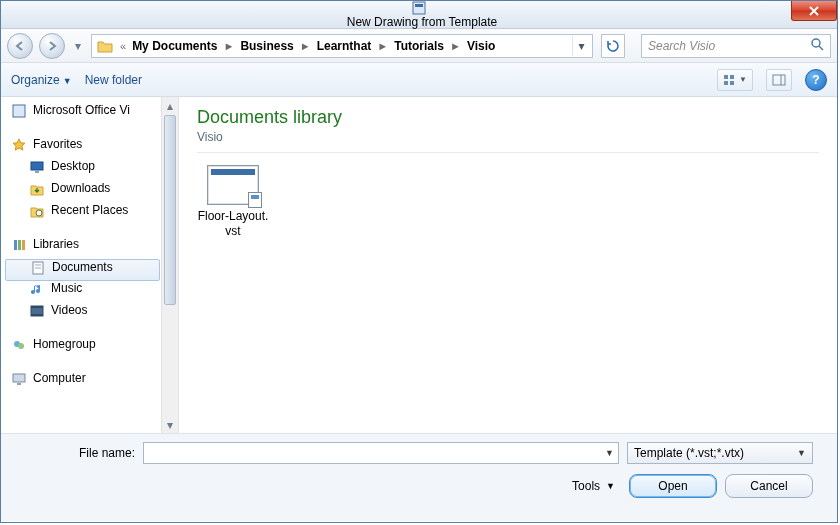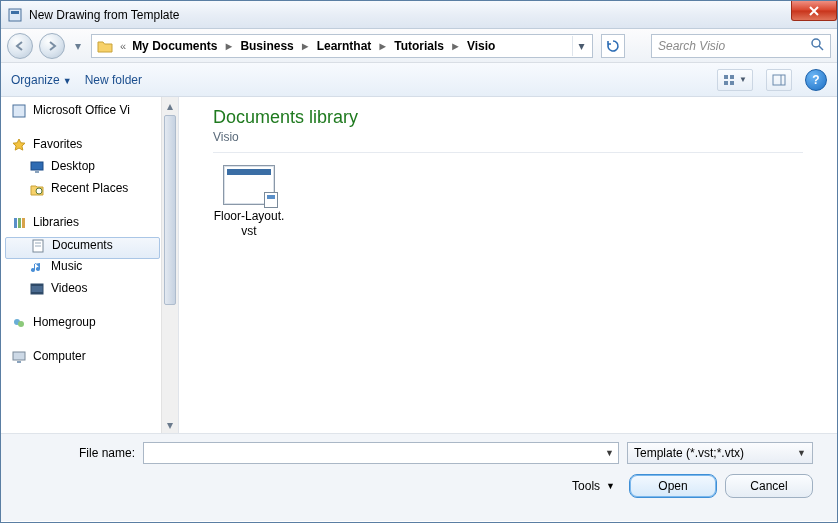--- a/index.html
+++ b/index.html
@@ -1,39 +1,39 @@
 <!DOCTYPE html>
 <html><head>
 <meta charset="utf-8">
 <style>
 * { box-sizing: border-box; margin: 0; padding: 0; font-family: "Segoe UI", Tahoma, sans-serif; font-size: 12px; }
 body { background: #fff; width: 840px; height: 525px; overflow: hidden; }
 
 .window { width: 838px; height: 523px; border: 1px solid #5a7ea3; background: #fff; position: relative; }
-.titlebar { height: 28px; background: linear-gradient(to bottom, #f6f9fd 0%, #e8eef6 50%, #dde6f1 100%); border-bottom: 1px solid #c0cddb; display: flex; align-items: center; padding-left: 6px; }
+.titlebar { height: 28px; background: linear-gradient(to bottom, #f6f9fd 0%, #e8eef6 50%, #dde6f1 100%); border-bottom: 1px solid #c0cddb; display: flex; align-items: center; padding-left: 6px; flex-direction: column; }
 .titlebar .app-icon { width: 16px; height: 16px; margin-right: 6px; display: inline-flex; align-items: center; justify-content: center; }
 .titlebar .title { color: #000; }
 .winbtns { position: absolute; right: 0; top: 0; display: flex; }
 .winbtn { width: 30px; height: 20px; background: linear-gradient(to bottom,#eaf0f8,#cdd9e8); border: 1px solid #a7b8cc; border-top: none; display: flex; align-items: center; justify-content: center; color: #4a5a6e; }
 .winbtn.close { width: 46px; background: linear-gradient(to bottom,#ef8f81 0%,#d9472f 48%,#c8341b 52%,#e07258 100%); border-color: #9e2c18; color: #fff; border-top-right-radius: 0; border-bottom-left-radius: 3px; border-bottom-right-radius: 3px; }
 .winbtn svg { display: block; }
 
 .navbar { height: 34px; background: linear-gradient(to bottom,#fcfcfd,#eef2f7); border-bottom: 1px solid #d9dee5; display: flex; align-items: center; padding: 0 6px; gap: 6px; }
 .navbtn { width: 26px; height: 26px; border-radius: 50%; background: radial-gradient(circle at 35% 30%, #fdfefe 0%, #dbe5ef 55%, #b9c8d8 100%); border: 1px solid #9fb1c3; display: flex; align-items: center; justify-content: center; color: #6a7e93; }
 .navbtn svg { display: block; }
 .dropbtn { width: 14px; height: 26px; display: flex; align-items: center; justify-content: center; color: #6a7e93; }
 
 .breadcrumb { flex: 0 0 auto; width: 502px; height: 24px; border: 1px solid #b7c4d3; background: #fff; display: flex; align-items: center; padding-left: 2px; }
 .bc-icon { width: 18px; height: 18px; margin: 0 2px; display: flex; align-items: center; justify-content: center; }
 .bc-sep { color: #6a6a6a; padding: 0 4px; font-size: 11px; }
 .bc-item { padding: 0 2px; color: #000; font-weight: bold; }
 .bc-tail { margin-left: auto; display: flex; align-items: center; padding-right: 2px; }
 .bc-btn { width: 18px; height: 20px; display: flex; align-items: center; justify-content: center; border-left: 1px solid #dfe5ec; color: #4a5a6e; }
 .refresh { width: 24px; height: 24px; border: 1px solid #b7c4d3; background: #fff; display: flex; align-items: center; justify-content: center; margin-left: 2px; }
-.searchbox { flex: 1; height: 24px; border: 1px solid #b7c4d3; background: #fff; margin-left: 20px; display: flex; align-items: center; padding: 0 6px; color: #8a8a8a; font-style: italic; }
+.searchbox { flex: 1; height: 24px; border: 1px solid #b7c4d3; background: #fff; margin-left: 10px; display: flex; align-items: center; padding: 0 6px; color: #8a8a8a; font-style: italic; }
 .searchbox .mag { margin-left: auto; color: #5c7ca3; font-style: normal; }
 
 .toolbar { height: 34px; background: linear-gradient(to bottom,#f7fafe,#e7eff8); border-bottom: 1px solid #d5dde7; display: flex; align-items: center; padding: 0 10px; gap: 13px; }
 .tlink { color: #1b4e8e; }
 .tlink .caret { font-size: 9px; margin-left: 3px; }
 .toolbar .spacer { flex: 1; }
 .viewbtn { width: 36px; height: 22px; border: 1px solid #cbd6e3; background: linear-gradient(to bottom,#fbfdff,#e8eff7); display: flex; align-items: center; justify-content: center; gap: 2px; color: #4a5a6e; border-radius: 2px; }
 .helpbtn { width: 22px; height: 22px; border-radius: 50%; background: radial-gradient(circle at 35% 30%,#6bb6f5,#1e6fc4); color: #fff; display: flex; align-items: center; justify-content: center; font-weight: bold; border: 1px solid #1a5fa8; }
 
 .body { display: flex; height: 336px; }
@@ -43,21 +43,21 @@
 .scroll .arr { position: absolute; left: 0; right: 0; height: 17px; display:flex; align-items:center; justify-content:center; color:#6a7a8c; }
 .scroll .arr.up { top: 0; } .scroll .arr.down { bottom: 0; }
 
 .tree { padding-left: 4px; padding-right: 18px; }
 .tnode { display: flex; align-items: flex-start; height: 22px; padding-left: 6px; gap: 6px; color: #000; white-space: nowrap; overflow: hidden; }
 .tnode.child { padding-left: 24px; }
 .tnode.selected { background: linear-gradient(to bottom,#f3f7fc,#e3edf8); border: 1px solid #aac6e6; border-radius: 2px; height: 22px; }
 .tnode .ticon { width: 16px; height: 16px; display: flex; align-items: center; justify-content: center; flex-shrink: 0; }
 .gap { height: 12px; }
 
-.main { flex: 1; background: #fff; padding: 10px 34px; position: relative; }
+.main { flex: 1; background: #fff; padding: 10px 18px; position: relative; }
 .libhdr { display: flex; align-items: flex-start; }
 .libtitle { color: #1f7a1f; font-size: 18px; font-weight: 400; }
 .libsub { color: #5a6a7a; font-size: 12px; margin-top: 2px; }
 .arrange { margin-left: auto; color: #5a6a7a; display: flex; align-items: center; gap: 6px; padding-top: 6px; }
 .arrange .val { color: #1b4e8e; }
 .hr { border: none; border-top: 1px solid #e6eaf0; margin: 8px 0 12px; }
 
 .fileitem { width: 72px; text-align: center; }
 .thumb-file { width: 52px; height: 40px; background: #fff; border: 1px solid #8a98a8; margin: 0 auto 4px; position: relative; box-shadow: 0 0 0 1px #d9e0e8 inset; }
 .thumb-file::before { content:""; position:absolute; left:3px; right:3px; top:3px; height:6px; background:#3b6ea5; }
@@ -199,20 +199,29 @@
                 <rect x="1" y="1" width="12" height="8" fill="#2e6bb3" stroke="#1a4a86"></rect>
                 <rect x="5" y="10" width="4" height="2" fill="#8aa3bd"></rect>
               </svg>
             </span>
           <span>Desktop</span>
         </div>
         <div class="tnode child">
           <span class="ticon">
               <svg width="14" height="14">
                 <path d="M1 4 h5 l1 1 h6 v8 H1 z" fill="#f7d16a" stroke="#c9a33a"></path>
+                <path d="M7 6 v4 M5 8 l2 2 2 -2" stroke="#2e7d32" stroke-width="1.3" fill="none"></path>
+              </svg>
+            </span>
+          <span>Downloads</span>
+        </div>
+        <div class="tnode child">
+          <span class="ticon">
+              <svg width="14" height="14">
+                <path d="M1 4 h5 l1 1 h6 v8 H1 z" fill="#f7d16a" stroke="#c9a33a"></path>
                 <circle cx="9" cy="9" r="3" fill="#fff" stroke="#5a7a3a"></circle>
               </svg>
             </span>
           <span>Recent Places</span>
         </div>
         <div class="gap"></div>
         <div class="tnode">
           <span class="ticon">
               <svg width="14" height="14">
                 <rect x="2" y="2" width="3" height="10" fill="#5a8fc8"></rect>

